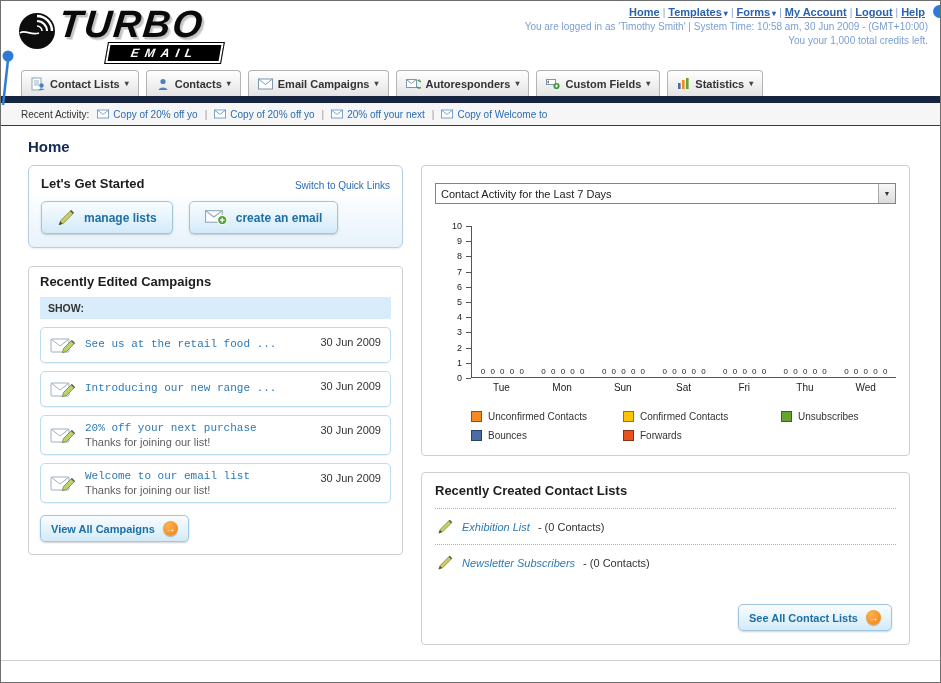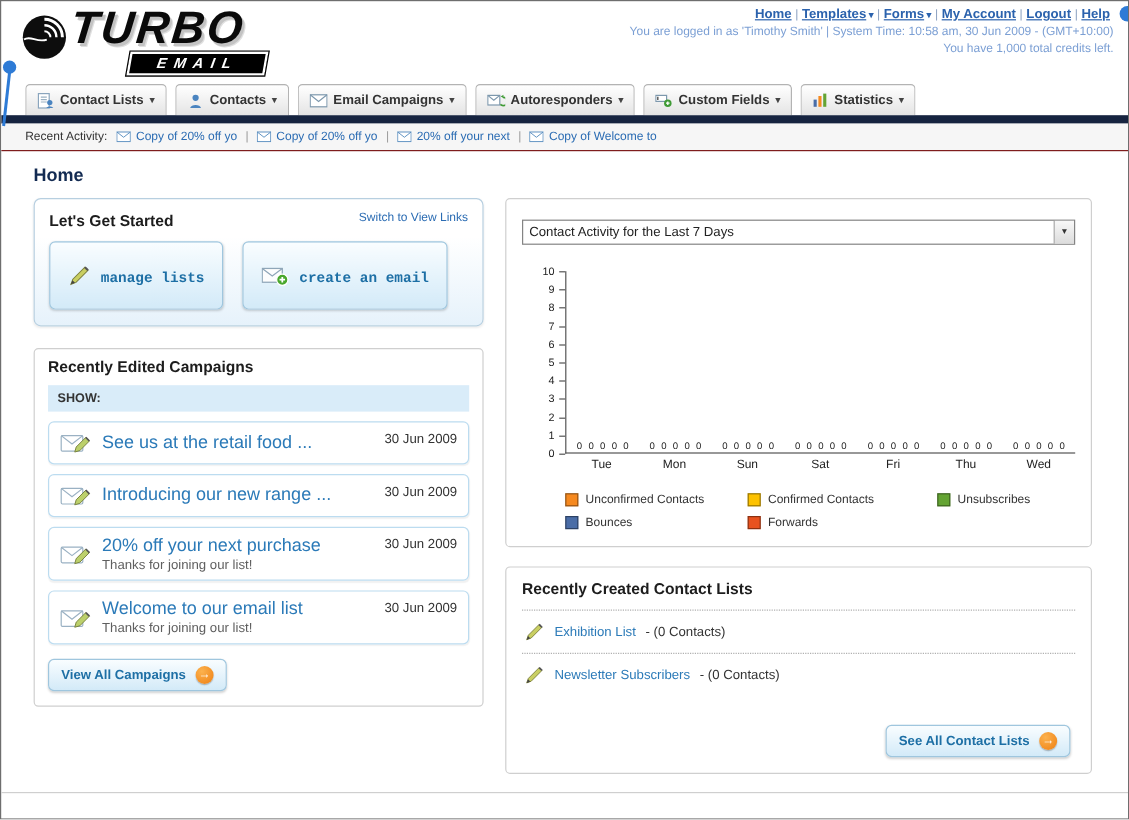--- a/index.html
+++ b/index.html
@@ -48,42 +48,42 @@
   .columns { display:flex; gap:18px; padding:0 30px 0 27px; align-items:flex-start; }
   .left-col { width:375px; flex:none; display:flex; flex-direction:column; gap:18px; }
   .right-col { flex:1; display:flex; flex-direction:column; gap:16px; }
 
   .panel { background:#fff; border:1px solid #cfcfcf; border-radius:4px; }
   .panel-title { font-size:13px; font-weight:bold; color:#1d1d1d; margin-bottom:8px; }
 
   
   .gs-panel { border:1px solid #b7cfe0; border-radius:6px; background:linear-gradient(#ffffff 30%,#e6f2fb);
               padding:10px 12px 13px; box-shadow:0 1px 2px rgba(0,0,0,0.08); }
-  .gs-head { display:flex; justify-content:space-between; align-items:flex-start; }
+  .gs-head { display:flex; justify-content:space-between; align-items:flex-end; }
   .gs-title { font-size:13px; font-weight:bold; color:#1d1d1d; }
   .gs-switch { font-size:10px; color:#2b6cb3; text-decoration:none; }
   .gs-buttons { display:flex; gap:16px; margin-top:10px; }
-  .gs-btn { display:inline-flex; align-items:flex-end; gap:8px; padding:18px 15px;
+  .gs-btn { display:inline-flex; align-items:center; gap:8px; padding:6px 15px;
             border:1px solid #9fc6de; border-radius:5px; background:linear-gradient(#f9fdff,#d3eaf8);
             box-shadow:0 1px 2px rgba(0,0,0,0.18); font-size:12px; font-weight:bold; color:#1d6fa5;
-            cursor:pointer; font-family:Liberation Mono, monospace; }
+            cursor:pointer; font-family:Liberation Sans, sans-serif; }
   .gs-ico { display:inline-flex; align-items:center; }
 
   
   .camp-panel { padding:7px 11px 12px; }
   .filter-bar { background:#d9ecf9; padding:5px 8px; display:flex; gap:10px; align-items:center; font-size:10.5px; }
   .filter-label { font-weight:bold; color:#333; }
   .filter-links { display:inline-flex; gap:13px; }
   .filter-link { color:#2b6cb3; text-decoration:none; }
   .filter-link.active { font-weight:bold; }
   .camp-item { display:flex; gap:9px; align-items:center; border:1px solid #bcdcf0; border-radius:5px;
                padding:6px 9px; margin-top:8px; box-shadow:0 1px 1px rgba(0,0,0,0.06); cursor:pointer; }
   .camp-ico { display:inline-flex; align-items:center; }
   .camp-text { flex:1; min-width:0; }
-  .camp-link { display:block; font-size:15px; color:#2b7ab8; text-decoration:none; margin-bottom:2px; }
+  .camp-link { display:block; font-size:11px; color:#2b7ab8; text-decoration:none; margin-bottom:2px;font-family:Liberation Mono, monospace; }
   .camp-sub { font-size:11px; color:#5f5f5f; }
   .camp-date { font-size:11px; color:#333; align-self:flex-start; margin-top:2px; white-space:nowrap; }
   .camp-footer { display:flex; justify-content:flex-start; margin-top:12px; padding-right:4px; }
   .btn-arrow { display:inline-flex; align-items:center; gap:8px; padding:5px 10px; border:1px solid #9fc6de;
                border-radius:5px; background:linear-gradient(#f9fdff,#d3eaf8); box-shadow:0 1px 2px rgba(0,0,0,0.18);
                font-size:11px; font-weight:bold; color:#1d6fa5; cursor:pointer; font-family:inherit; }
   .arrow-circle { width:15px; height:15px; border-radius:50%; background:radial-gradient(circle at 35% 30%,#fcb24e,#ee7f12);
                   display:inline-flex; align-items:center; justify-content:center; color:#fff; font-size:10px;
                   font-weight:bold; box-shadow:0 1px 1px rgba(0,0,0,0.25); }
   .arrow-circle::before { content:"\2192"; }
@@ -106,21 +106,21 @@
   .x-labels .xlab { flex:1; text-align:center; font-size:10px; color:#222; }
   .legend { margin-top:18px; display:grid; grid-template-columns:152px 158px 1fr; row-gap:8px; }
   .legend-item { display:flex; align-items:center; gap:6px; font-size:10px; color:#333; }
   .legend-swatch { width:11px; height:11px; border:1px solid rgba(0,0,0,0.4); flex:none; }
 
   
   .cl-panel { padding:10px 13px 13px; min-height:150px; }
   .cl-list { margin-top:10px; }
   .cl-item { display:flex; align-items:center; gap:8px; padding:9px 2px; border-top:1px dotted #b0b0b0; font-size:11px; }
   .cl-ico { display:inline-flex; align-items:center; }
-  .cl-link { color:#2b7ab8; text-decoration:none; }
+  .cl-link { color:#2b7ab8; text-decoration:none;font-style:italic; }
   .cl-detail { color:#333; }
   .cl-footer { display:flex; justify-content:flex-end; margin-top:24px; padding-right:4px; }
 
   .footer-line { position:absolute; left:0; right:0; bottom:21px; border-top:1px solid #cfcfcf; }
 </style>
 </head>
 <body>
 
 <div class="page">
 
@@ -140,21 +140,21 @@
           <path d="M22 17a5 5 0 0 1 5 5" stroke="#fff" stroke-width="1.6" fill="none"></path>
           <path d="M5 24c5-4 11 3 19 0" stroke="#fff" stroke-width="1.6" fill="none"></path>
         </svg>
       </span>
       <span class="logo-text">TURBO</span>
       <span class="logo-badge">EMAIL</span>
     </div>
     <div class="top-right">
       <nav class="top-links" id="top-links"><a class="top-link" href="#">Home</a><span class="sep">|</span><a class="top-link" href="#">Templates<span class="dd">▾</span></a><span class="sep">|</span><a class="top-link" href="#">Forms<span class="dd">▾</span></a><span class="sep">|</span><a class="top-link" href="#">My Account</a><span class="sep">|</span><a class="top-link" href="#">Logout</a><span class="sep">|</span><a class="top-link" href="#">Help</a></nav>
       <div class="login-info">You are logged in as 'Timothy Smith' | System Time: 10:58 am, 30 Jun 2009 - (GMT+10:00)</div>
-      <div class="credits-info">You have 1,000 total credits left.</div>
+      <div class="credits-info">You your 1,000 total credits left.</div>
     </div>
     <span class="corner-dot"></span>
   </header>
 
   <nav class="tab-row" id="tab-row">
       <div class="tab">
         <span class="tab-icon">
           <svg width="14" height="14" viewBox="0 0 14 14">
             <rect x="1" y="1" width="9" height="12" fill="#fff" stroke="#8aa5bd"></rect>
             <line x1="3" y1="4" x2="8" y2="4" stroke="#9ab0c2"></line>
@@ -272,21 +272,21 @@
 
   <h1 class="page-title">Home</h1>
 
   <div class="columns">
 
     <div class="left-col">
 
       <section class="gs-panel">
         <div class="gs-head">
           <span class="gs-title">Let's Get Started</span>
-          <a href="#" class="gs-switch">Switch to View Links</a>
+          <a href="#" class="gs-switch">Switch to Quick Links</a>
         </div>
         <div class="gs-buttons">
           <button class="gs-btn">
             <span class="gs-ico">
               <svg width="19" height="19" viewBox="0 0 18 18">
                   <path d="M2 16l1.5-4L13 2.5 15.5 5 6 14.5 2 16z" fill="#c9cf62" stroke="#7c7f3a" stroke-width="0.8"></path>
                   <path d="M13 2.5L15.5 5" stroke="#555" stroke-width="1.6"></path>
                   <path d="M2 16l1.2-3.2 2 2z" fill="#444"></path>
                 </svg>
             </span>

